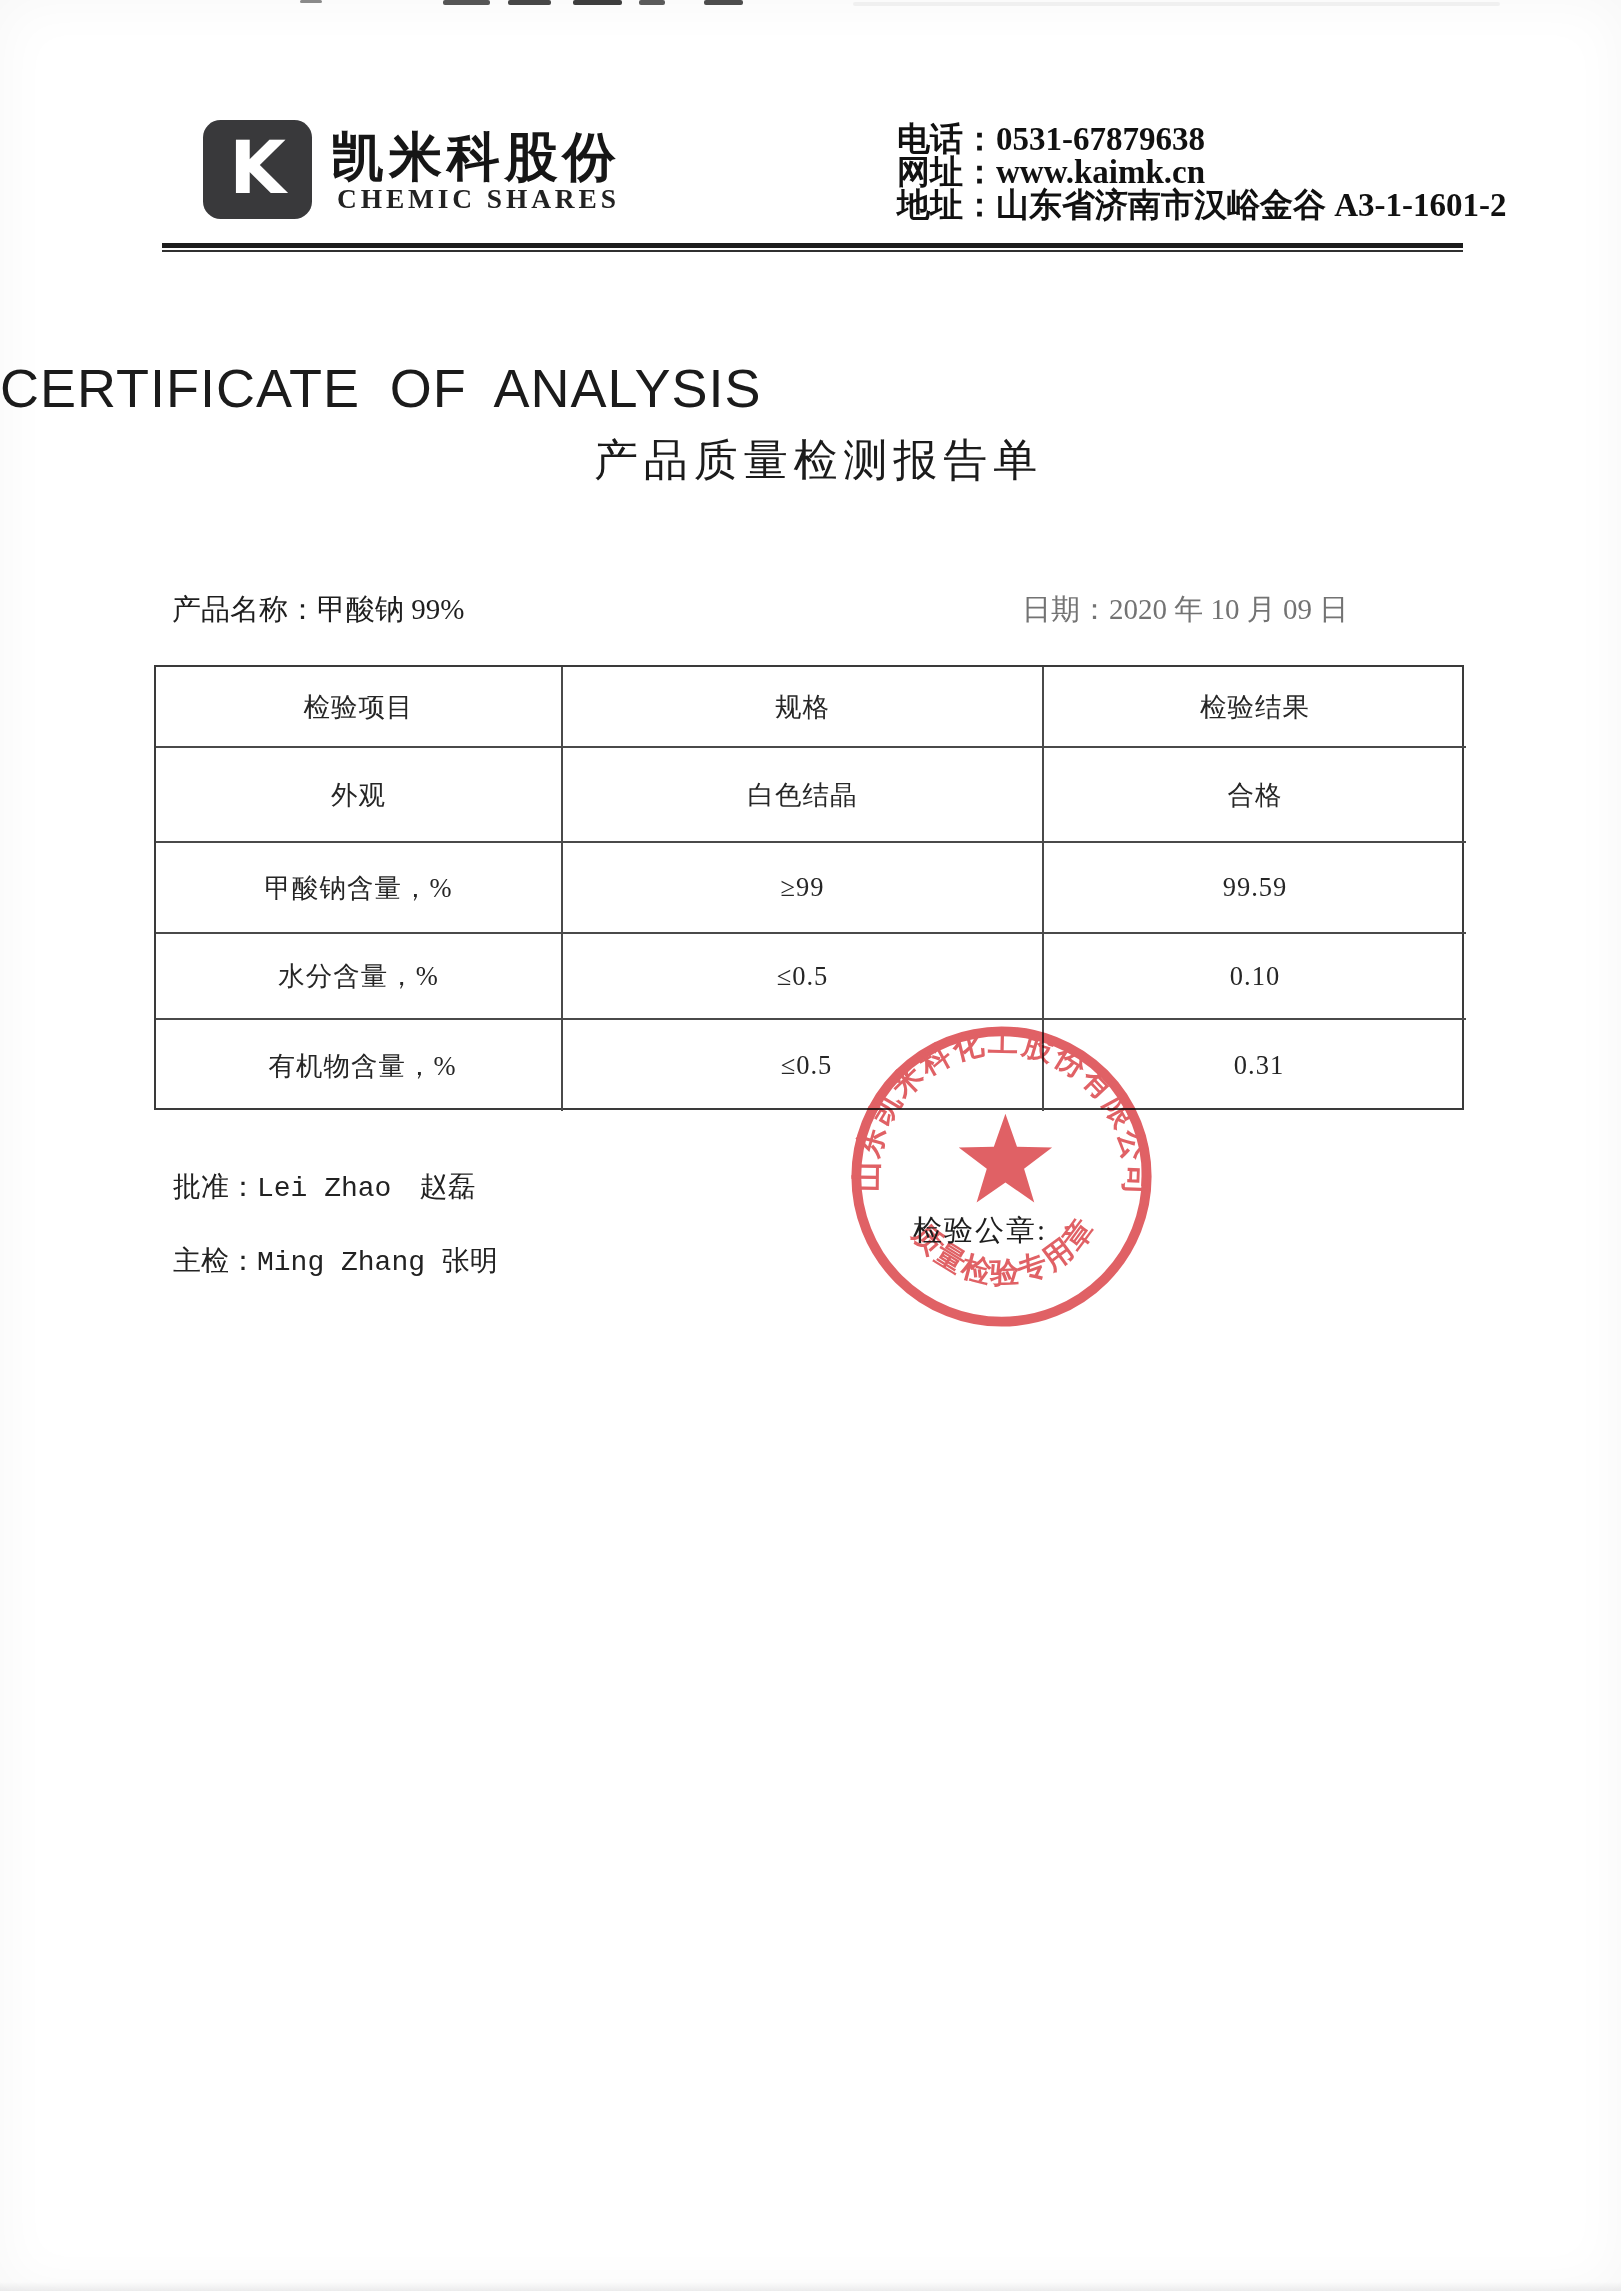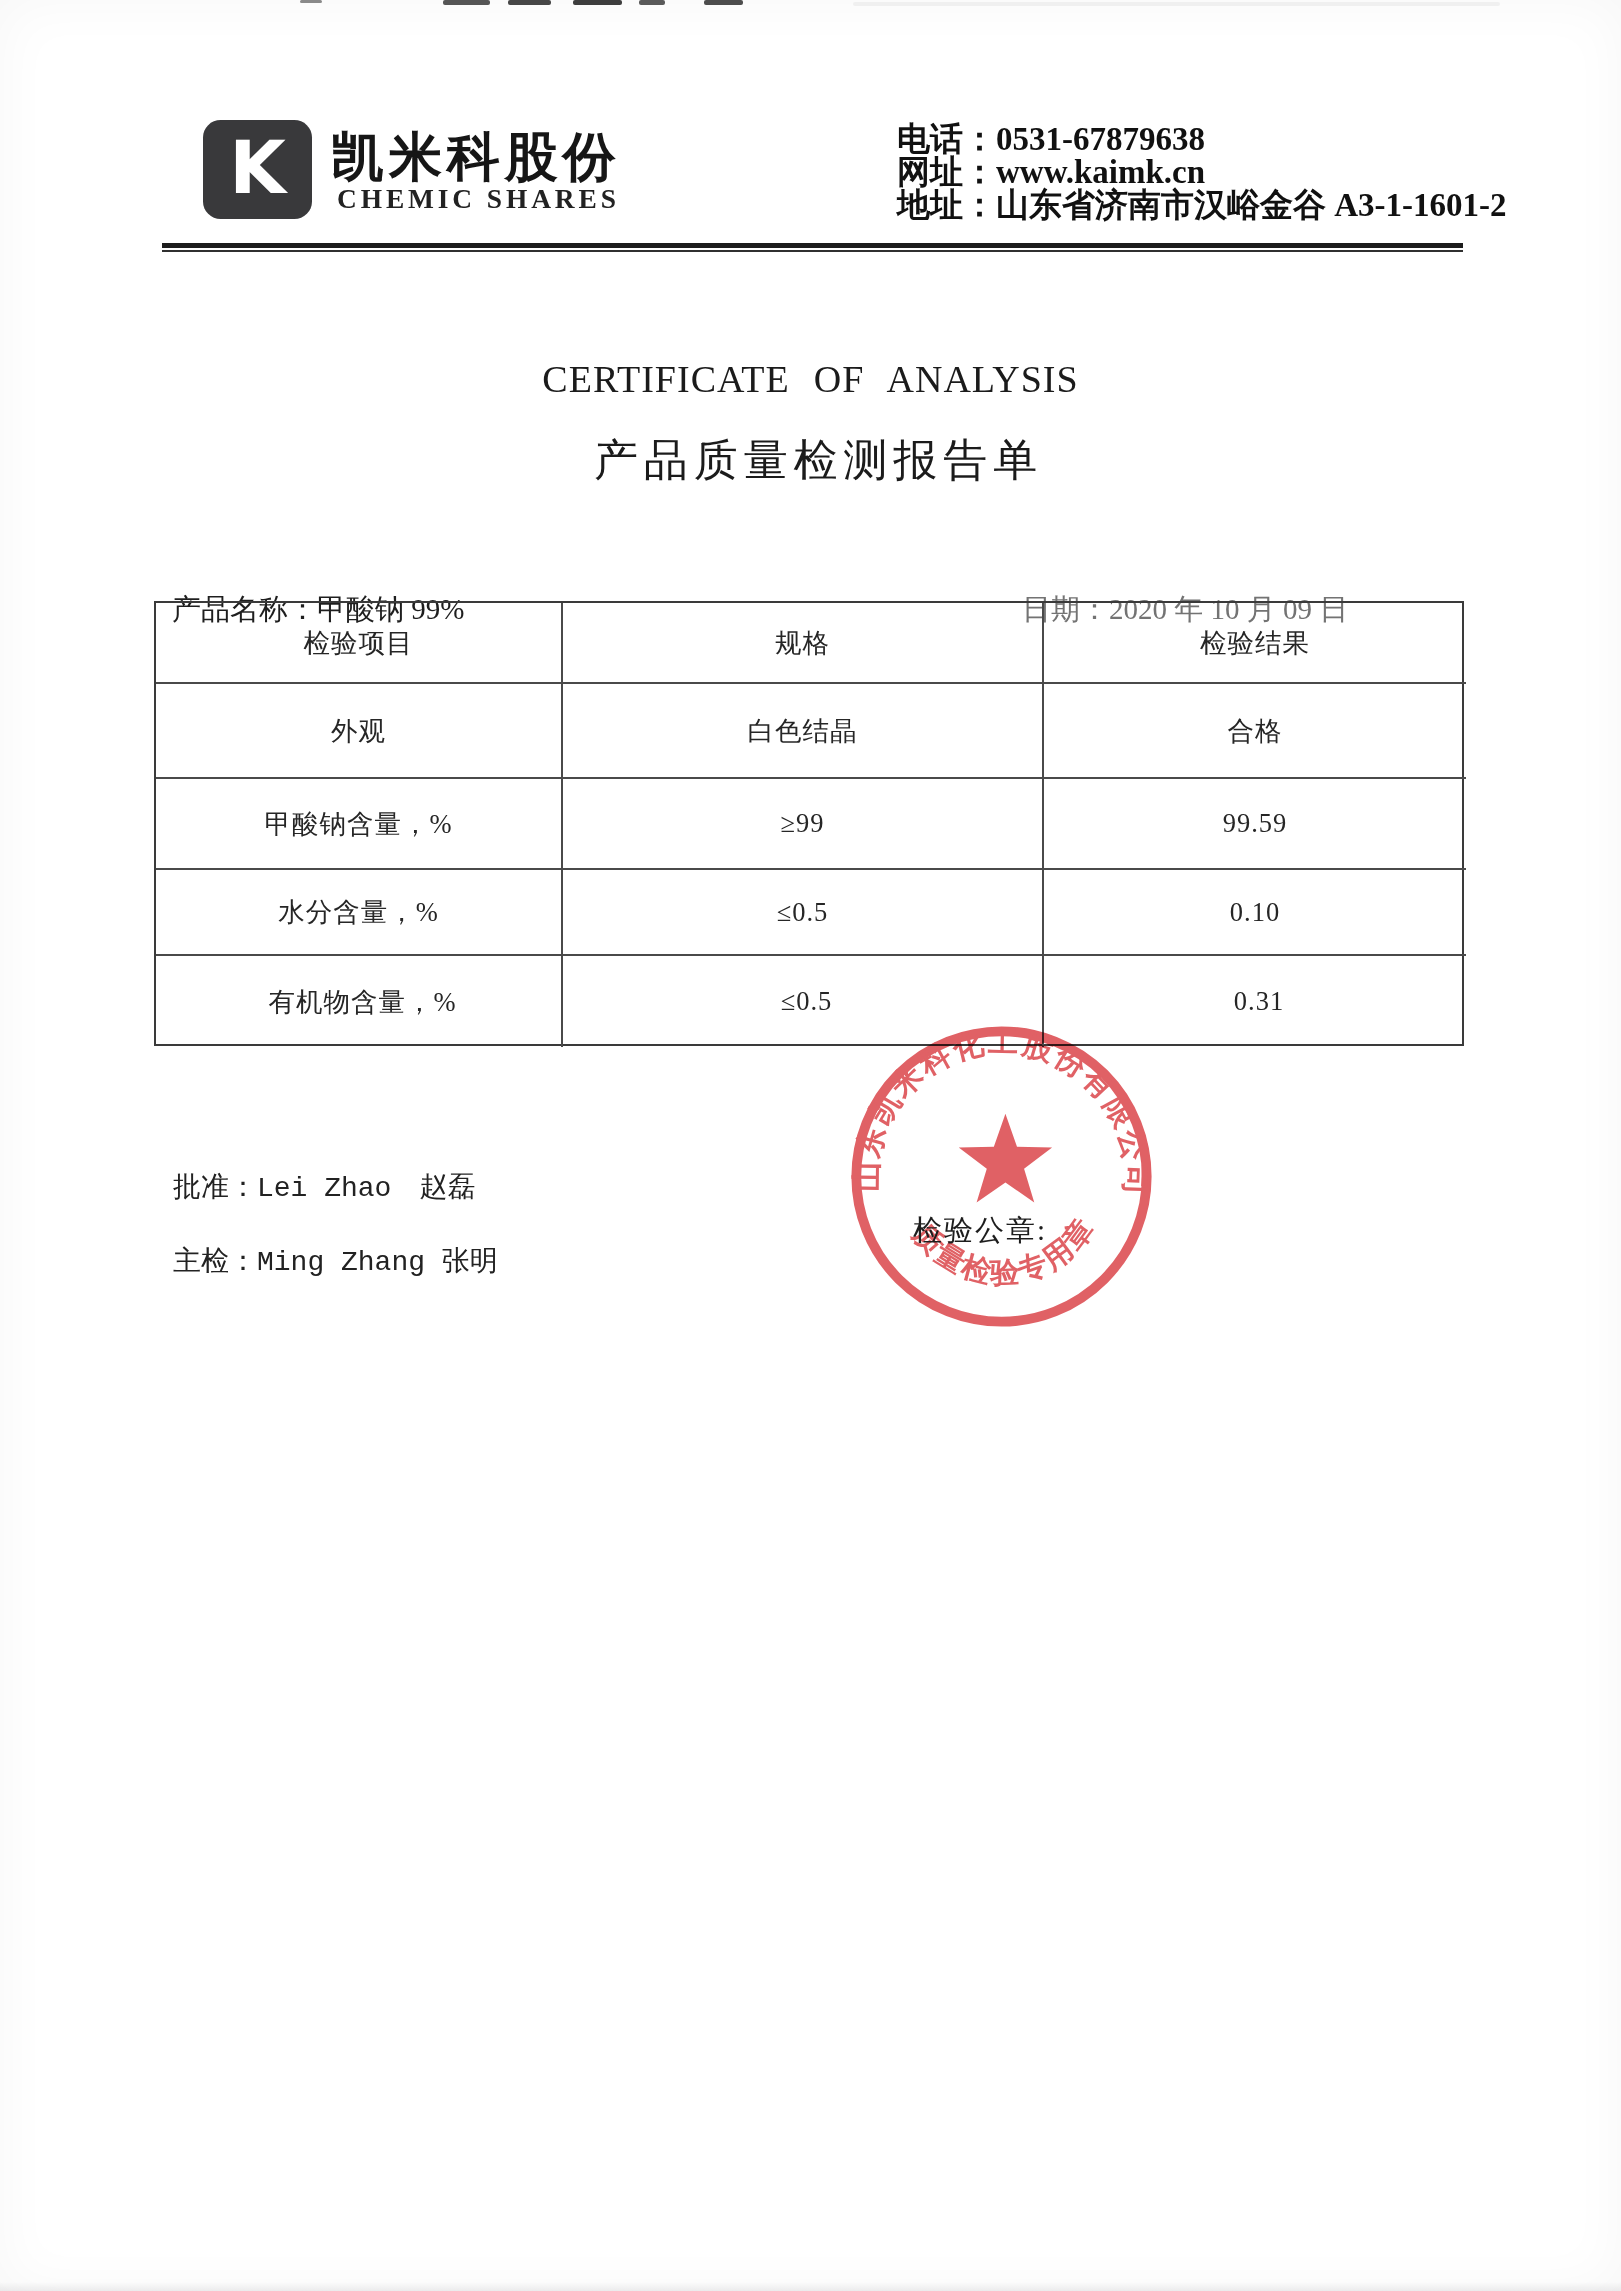--- a/index.html
+++ b/index.html
@@ -32,34 +32,34 @@
   }
   .contact{position:absolute;left:897px;top:123px;font-size:33px;line-height:33px;white-space:nowrap;}
   .contact .lbl{font-weight:700;color:#111;}
   .contact .val{font-family:"Liberation Serif","DejaVu Serif",serif;font-weight:700;color:#111;}
   .head-rule{
     position:absolute;left:162px;top:243px;width:1301px;height:2px;
     border-top:5.9px solid #1c1c1c;border-bottom:2.9px solid #303030;background:#fdfdfd;
   }
   
   .title-en{
-    position:absolute;left:0;top:357px;width:1621px;text-align:center;
-    font-family:Liberation Serif, serif;
-    font-size:38px;font-weight:500;letter-spacing:1px;word-spacing:13.7px;color:#1b1b1b;
+    position:absolute;left:0;top:357px;width:1621px;text-align:left;
+    font-family:Liberation Sans, sans-serif;
+    font-size:54px;font-weight:500;letter-spacing:1px;word-spacing:13.7px;color:#1b1b1b;
   }
   .title-cn{
     position:absolute;left:0;top:431px;width:1621px;text-align:center;
     font-size:44px;letter-spacing:5.9px;color:#1b1b1b;padding-left:8px;
   }
   
   .meta-product{position:absolute;left:172px;top:590px;font-size:29px;color:#1e1e1e;white-space:nowrap;}
   .meta-date{position:absolute;left:1022px;top:590px;font-size:29px;color:#737373;white-space:nowrap;}
   
   .coa-table{
-    position:absolute;left:154px;top:601px;width:1310px;height:445px;
+    position:absolute;left:154px;top:665px;width:1310px;height:445px;
     display:grid;grid-template-columns:407px 481px 422px;grid-template-rows:81px 95px 91px 86px 91px;
     border:2px solid #3a3a3a;box-sizing:border-box;
   }
   .cell{
     display:flex;align-items:center;justify-content:center;
     border-right:2px solid #4a4a4a;border-bottom:2px solid #4a4a4a;
     font-size:26.5px;color:#262626;letter-spacing:1px;white-space:nowrap;
   }
   .cell.last-col{border-right:none;}
   .cell.last-row{border-bottom:none;margin-left:8px;}

